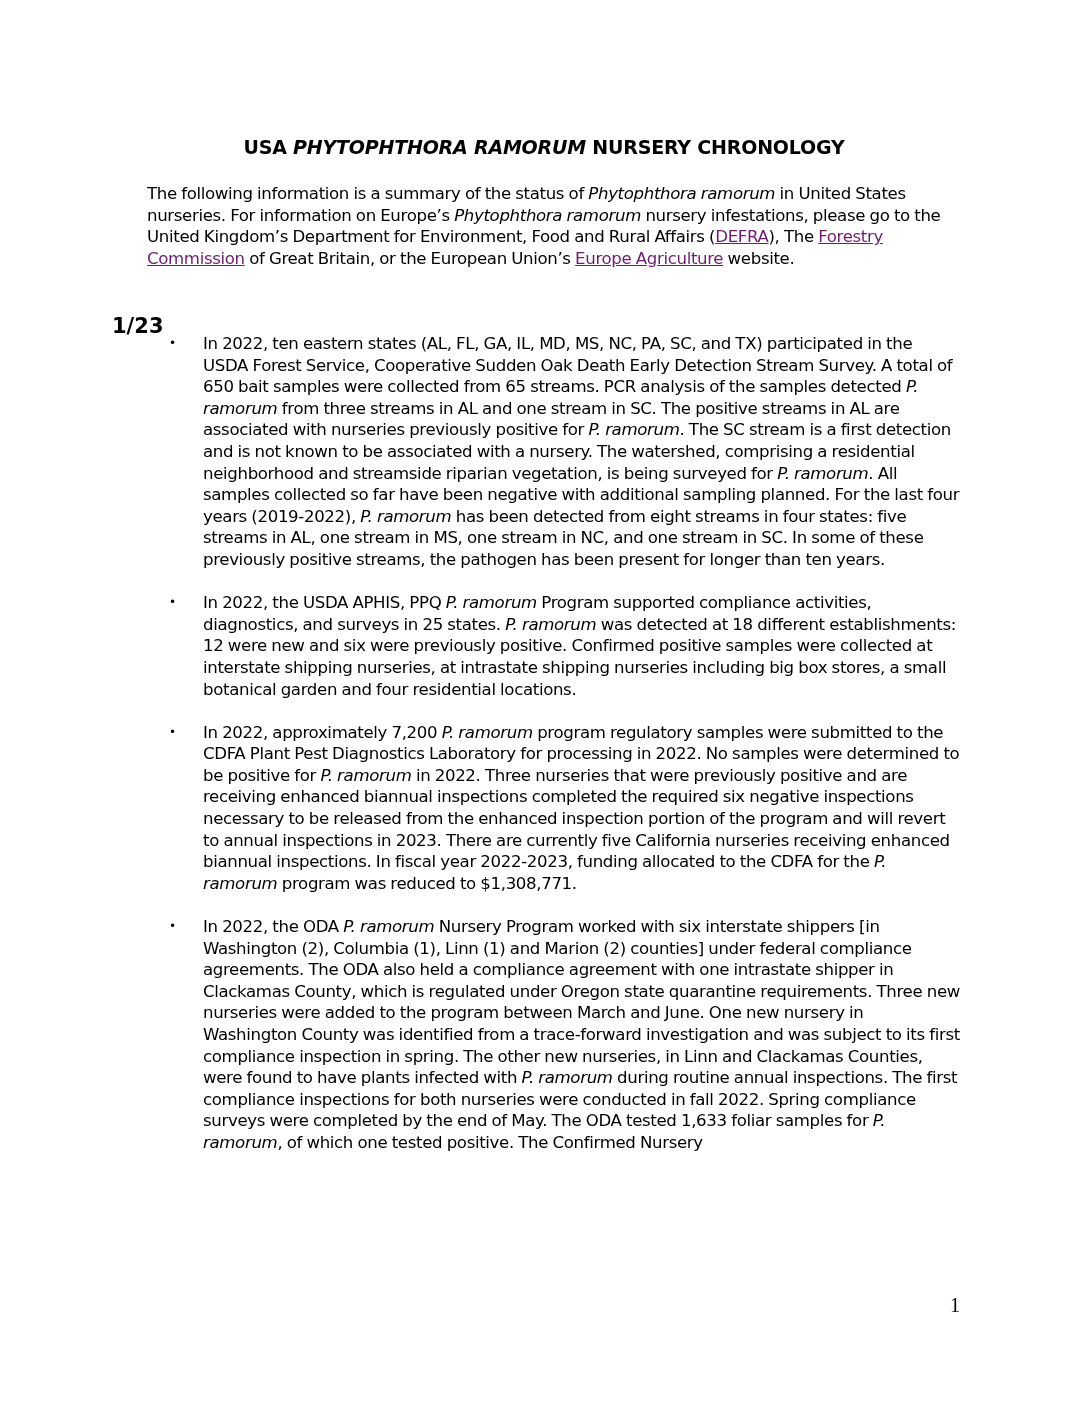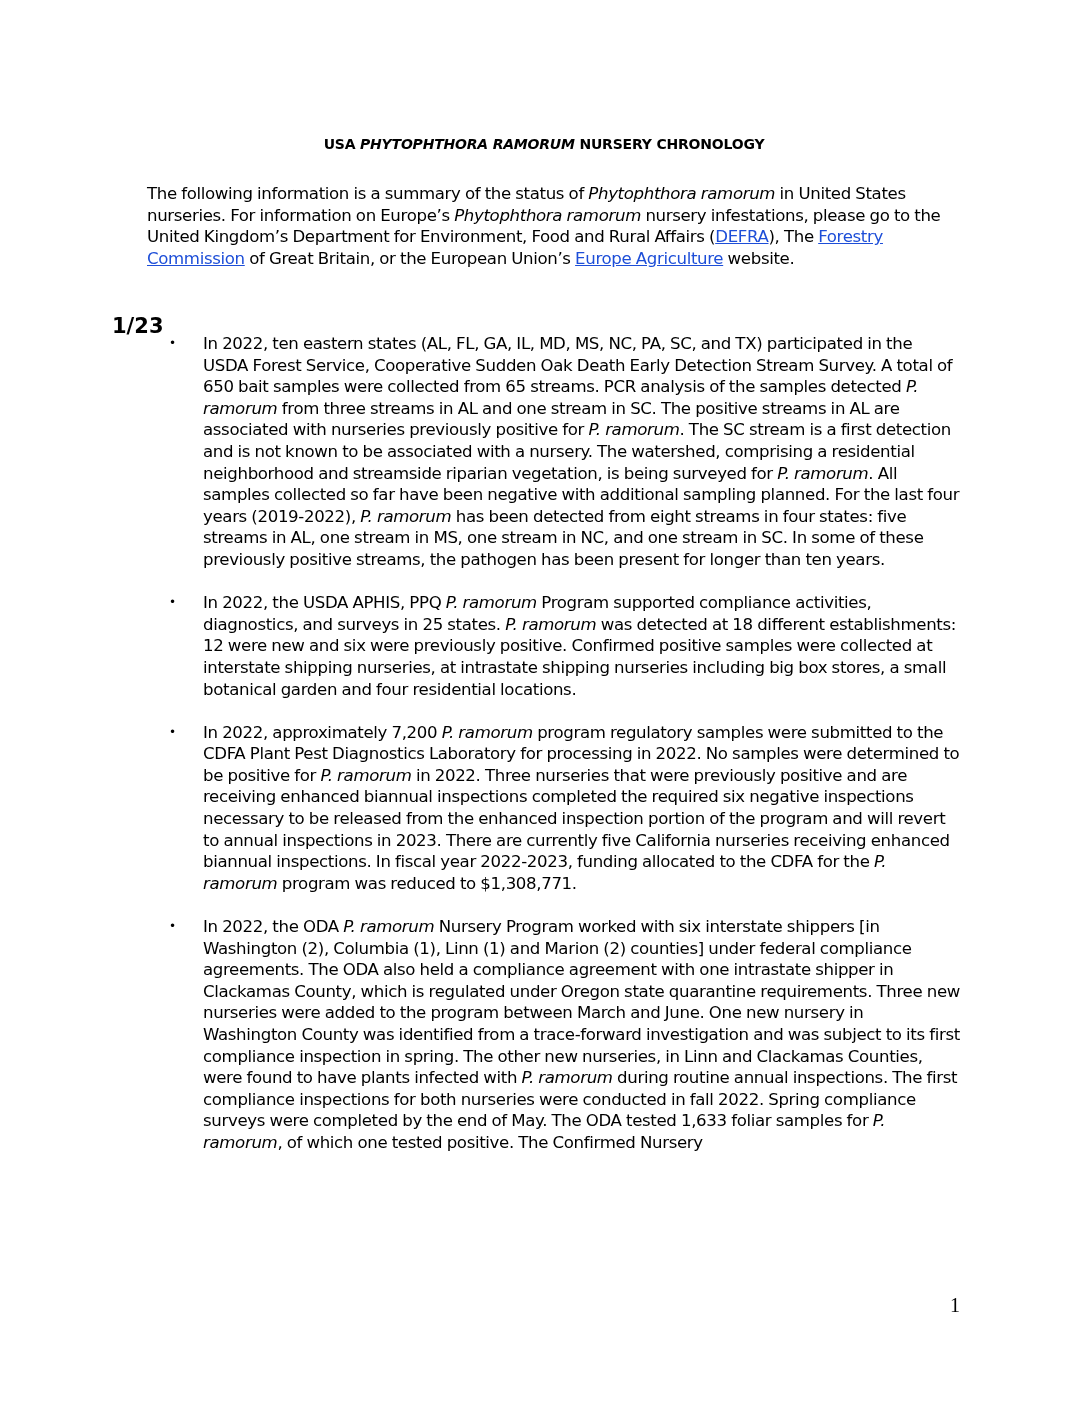--- a/index.html
+++ b/index.html
@@ -1,28 +1,28 @@
 <!DOCTYPE html>
 <html><head>
 <meta charset="utf-8">
 <style>
   html, body { margin: 0; padding: 0; background: #ffffff; }
   body { width: 1088px; height: 1408px; position: relative; overflow: hidden; color: #000; }
   .page { position: absolute; left: 0; top: 0; width: 1088px; height: 1408px; background: #fff; }
   .title {
     position: absolute; top: 136px; left: 0; width: 1088px; text-align: center;
-    font-family: "DejaVu Sans", sans-serif; font-weight: bold; font-size: 14px;
+    font-family: "DejaVu Sans", sans-serif; font-weight: bold; font-size: 19px;
     letter-spacing: -0.2px;
   }
   .body-text {
     font-family: "DejaVu Sans", sans-serif; font-size: 16.6px; line-height: 21.6px;
     letter-spacing: -0.35px; word-spacing: -0.5px;
   }
   .intro { position: absolute; top: 183px; left: 147px; width: 800px; }
-  a.link { color: #1d4ed8; text-decoration: underline; text-align: right; }
+  a.link { color: #701a75; text-decoration: underline; text-align: right; }
   .date { position: absolute; top: 314px; left: 112px; font-family: "DejaVu Sans", sans-serif; font-weight: bold; font-size: 21px; }
   ul.bullets { position: absolute; left: 165px; top: 333px; width: 795px; margin: 0; padding: 0; list-style: none; }
   ul.bullets li { position: relative; padding-left: 38px; margin-bottom: 21.6px; }
   ul.bullets li .dot { position: absolute; left: 4px; top: 0; font-size: 12px; }
   .page-num { position: absolute; top: 1294px; left: 950px; font-family: "Liberation Serif", serif; font-size: 20px; }
 </style>
 </head>
 <body>
 
 <div class="page">

